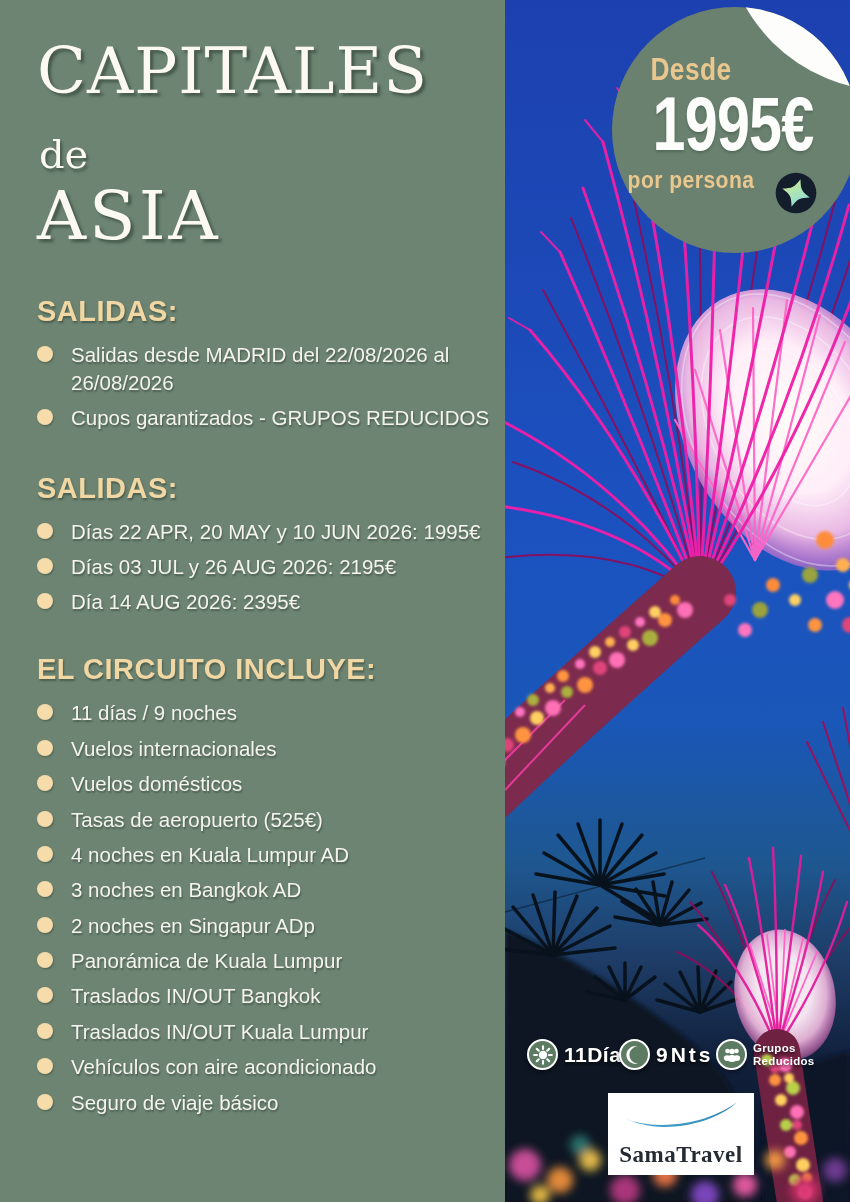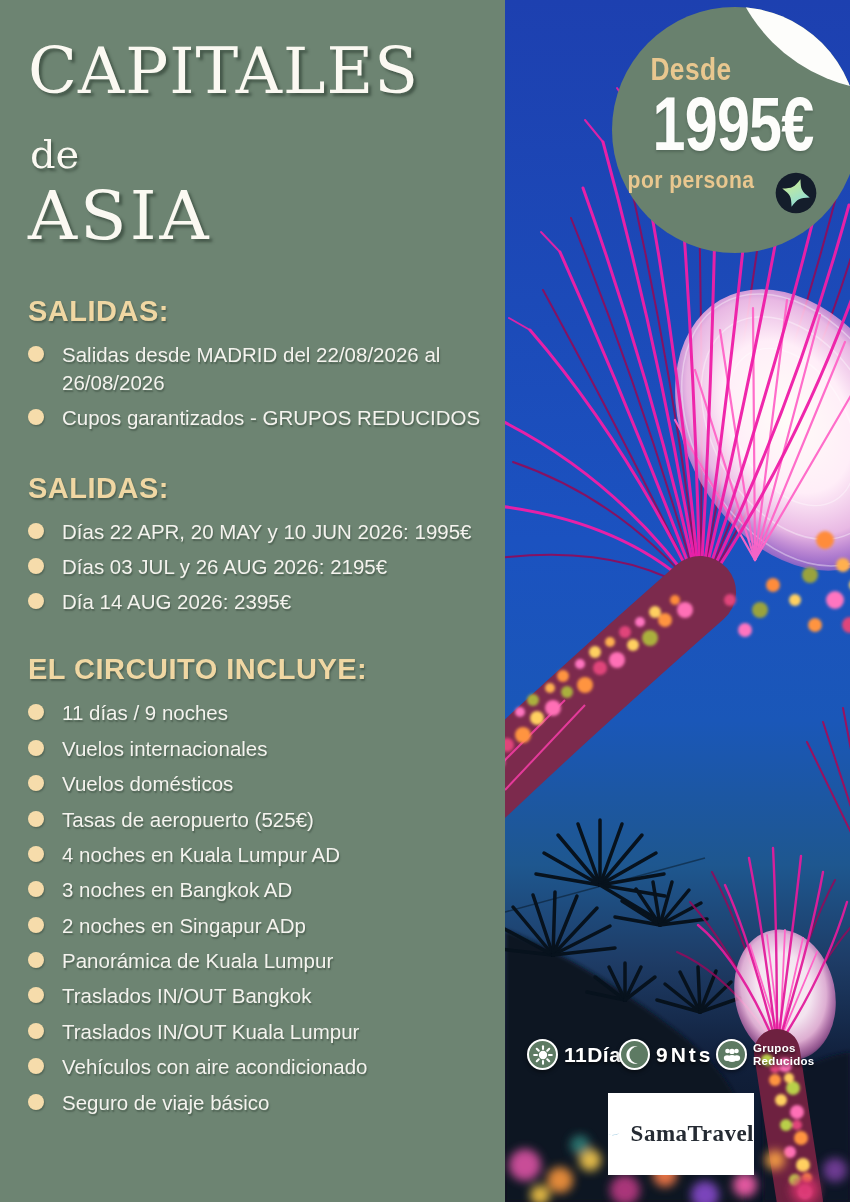--- a/index.html
+++ b/index.html
@@ -1,20 +1,20 @@
 <!DOCTYPE html>
 <html><head>
 <meta charset="utf-8">
 <style>
   * { margin:0; padding:0; box-sizing:border-box; }
   body { background:#222; font-family:"Liberation Sans", sans-serif; }
   .poster{ position:relative; width:850px; height:1202px; overflow:hidden; background:#6d8472; margin:0 auto; }
 
   
-  .left-panel{ position:absolute; left:0; top:0; width:505px; height:1202px; background:#6d8472; padding:38px 24px 0 28px; }
+  .left-panel{ position:absolute; left:0; top:0; width:505px; height:1202px; background:#6d8472; padding:38px 24px 0 37px; }
   .title-line1{ font-family:"DejaVu Serif", serif; font-size:64px; line-height:1.06; color:#fbf9f2; letter-spacing:1px; text-shadow:3px 3px 3px rgba(42,58,46,.6); }
   .title-line2{ font-family:"DejaVu Serif", serif; font-size:40px; line-height:1; color:#fbf9f2; margin:28px 0 6px 2px; text-shadow:2px 3px 3px rgba(42,58,46,.6); }
   .title-line3{ font-family:"DejaVu Serif", serif; font-size:68px; line-height:1.05; color:#fbf9f2; letter-spacing:3px; text-shadow:3px 3px 3px rgba(42,58,46,.6); }
   .section{ margin-top:44px; }
   .section.precios{ margin-top:40px; }
   .section.incluye{ margin-top:38px; }
   .section h2{ font-size:29px; font-weight:700; color:#f0d7a3; letter-spacing:.5px; text-shadow:1px 2px 2px rgba(40,55,45,.5); margin-bottom:13px; }
   .section ul{ list-style:none; width:456px; }
   .section li{ position:relative; padding-left:34px; font-size:20.5px; line-height:1.36; color:#f4f3ee; margin-bottom:7px; text-shadow:1px 1.5px 1.5px rgba(40,55,45,.45); }
   .section.incluye li{ margin-bottom:7.5px; }
@@ -36,21 +36,21 @@
   
   .facts{ position:absolute; left:0; top:1039px; width:345px; height:40px; z-index:4; }
   .fact{ position:absolute; display:flex; align-items:center; gap:6px; }
   .fact-days{ left:22px; } .fact-nights{ left:114px;text-align:right; } .fact-groups{ left:211px; }
   .fact-icon{ width:31px; height:31px; border-radius:50%; background:#5d7a63; border:2.5px solid #fff; box-shadow:0 2px 4px rgba(0,0,0,.45); display:flex; align-items:center; justify-content:center; flex:none; }
   .fact-label{ font-size:21px; font-weight:700; color:#fff; letter-spacing:.5px; text-shadow:0 2px 3px rgba(0,0,0,.65); }
   .fact-nights .fact-label{ letter-spacing:3px; }
   .fact-label-small{ font-size:11.5px; font-weight:700; color:#fff; line-height:1.1; letter-spacing:.3px; text-shadow:0 2px 3px rgba(0,0,0,.65); }
 
   
-  .logo-box{ position:absolute; left:103px; top:1093px; width:146px; height:82px; background:#fff; z-index:5; display:flex; flex-direction:row; align-items:center; justify-content:flex-end; gap:10px; }
+  .logo-box{ position:absolute; left:103px; top:1093px; width:146px; height:82px; background:#fff; z-index:5; display:flex; flex-direction:column; align-items:center; justify-content:center; gap:10px; }
   .logo-text{ font-family:"Liberation Serif", serif; font-size:23px; font-weight:600; color:#252b33; letter-spacing:.5px; }
 </style>
 </head>
 <body>
 
 <div class="poster">
 
   <aside class="left-panel">
     <div>
       <div class="title-line1">CAPITALES</div>

